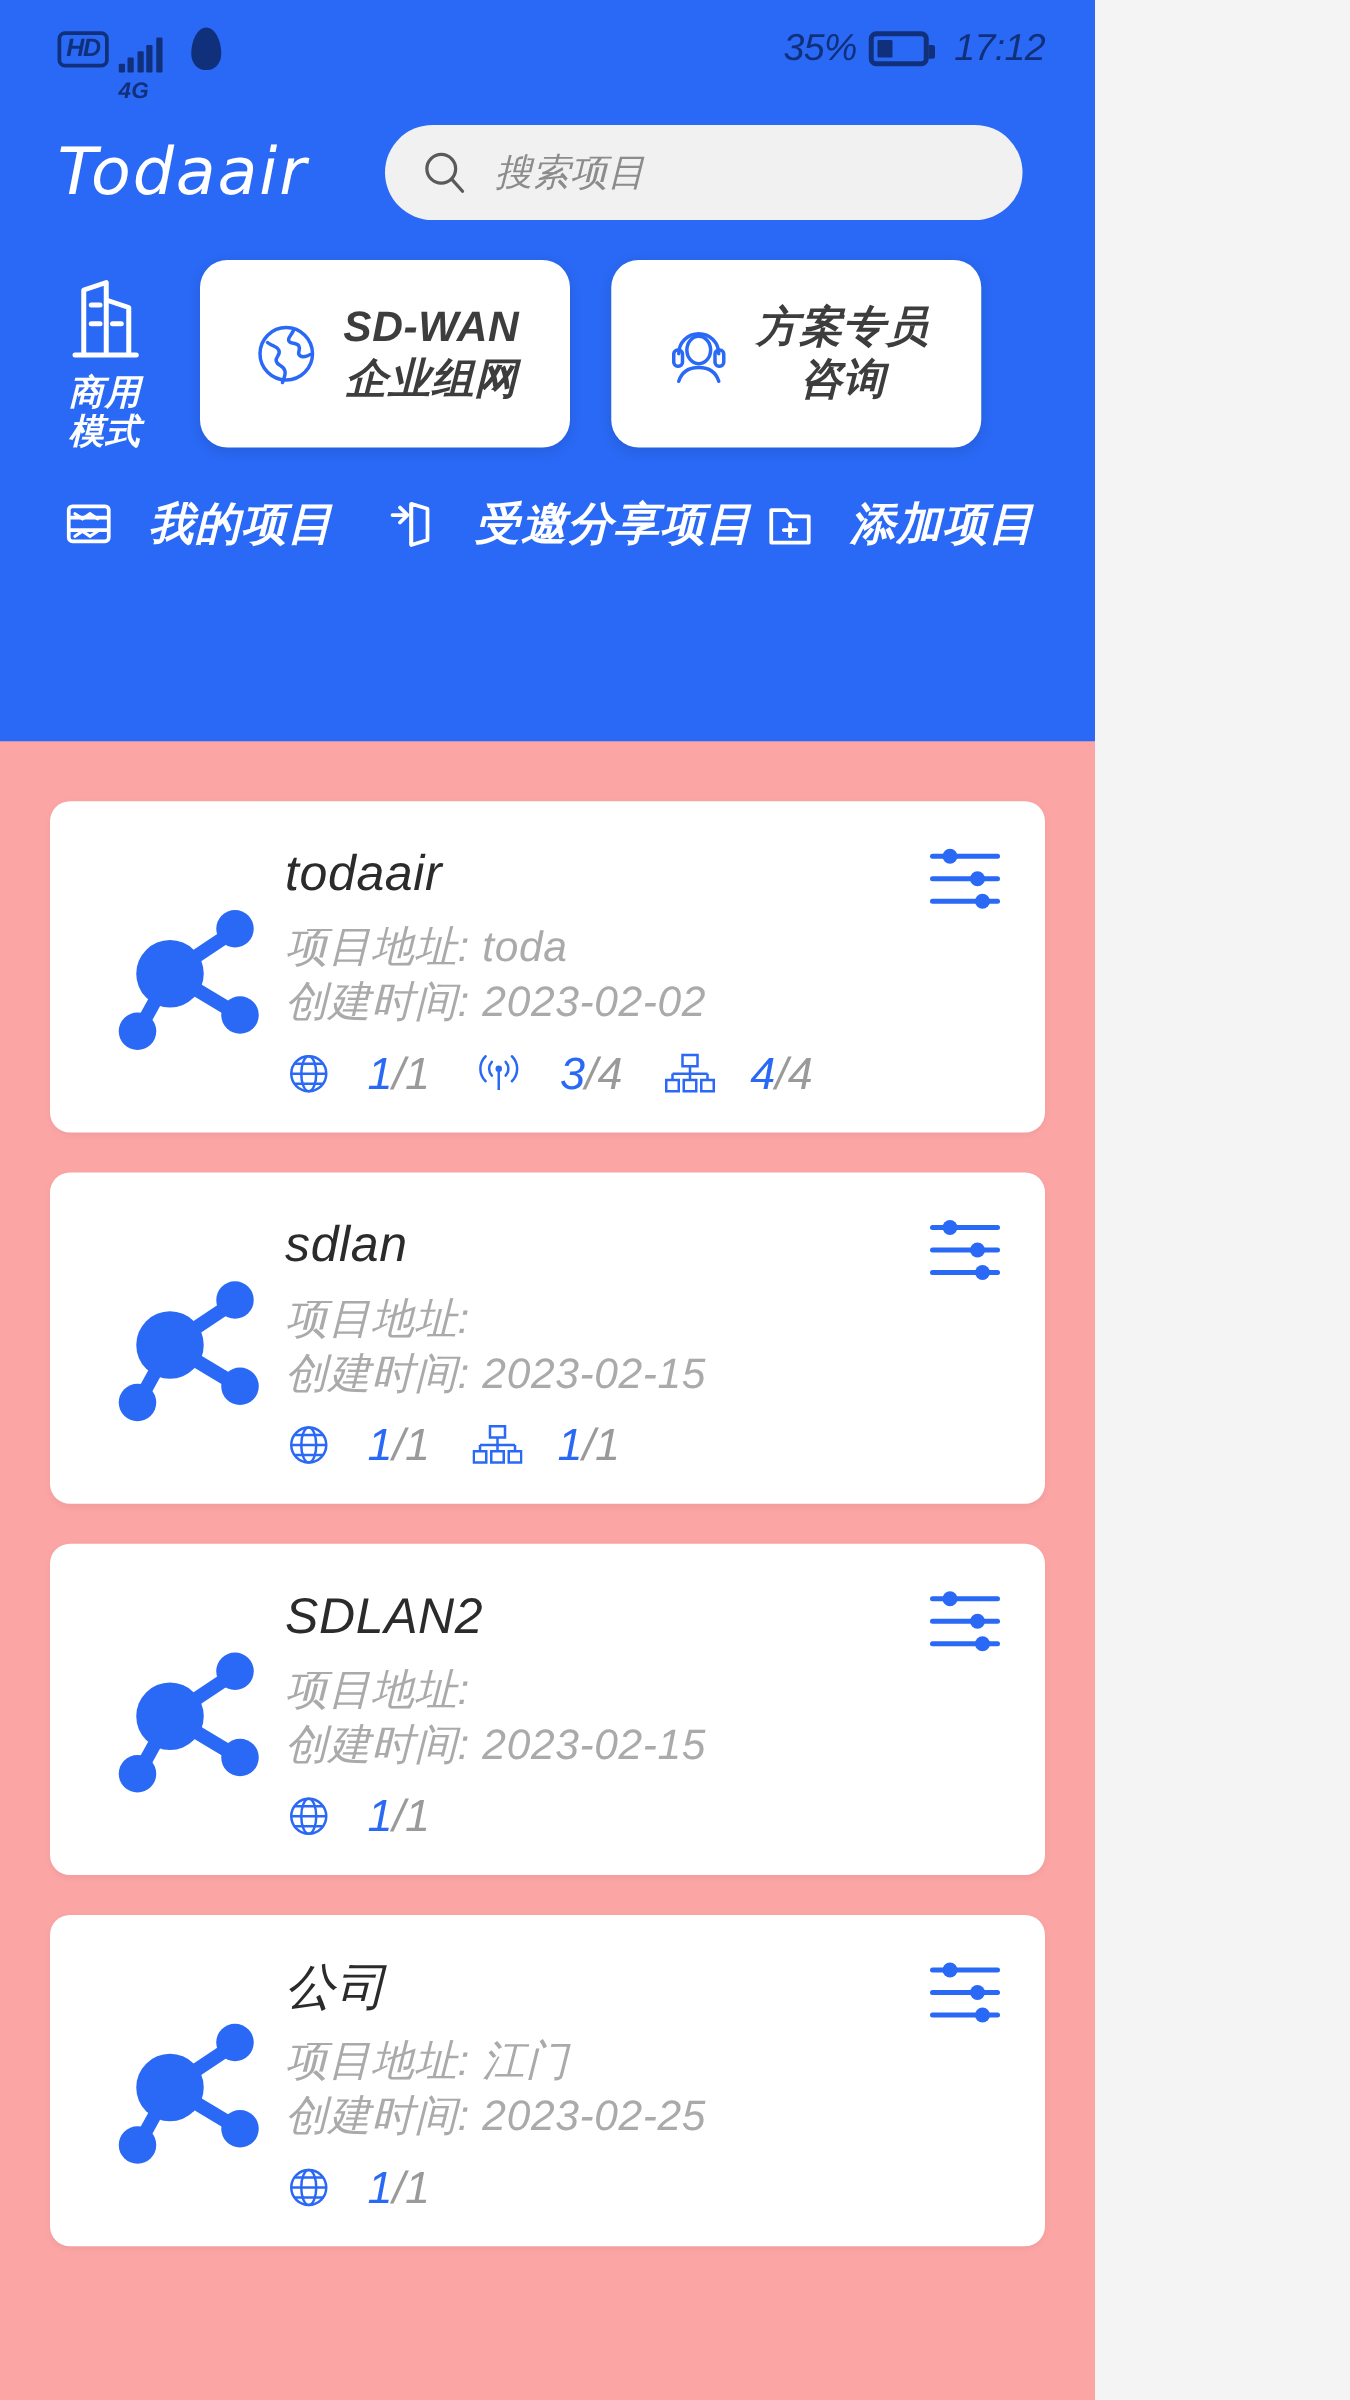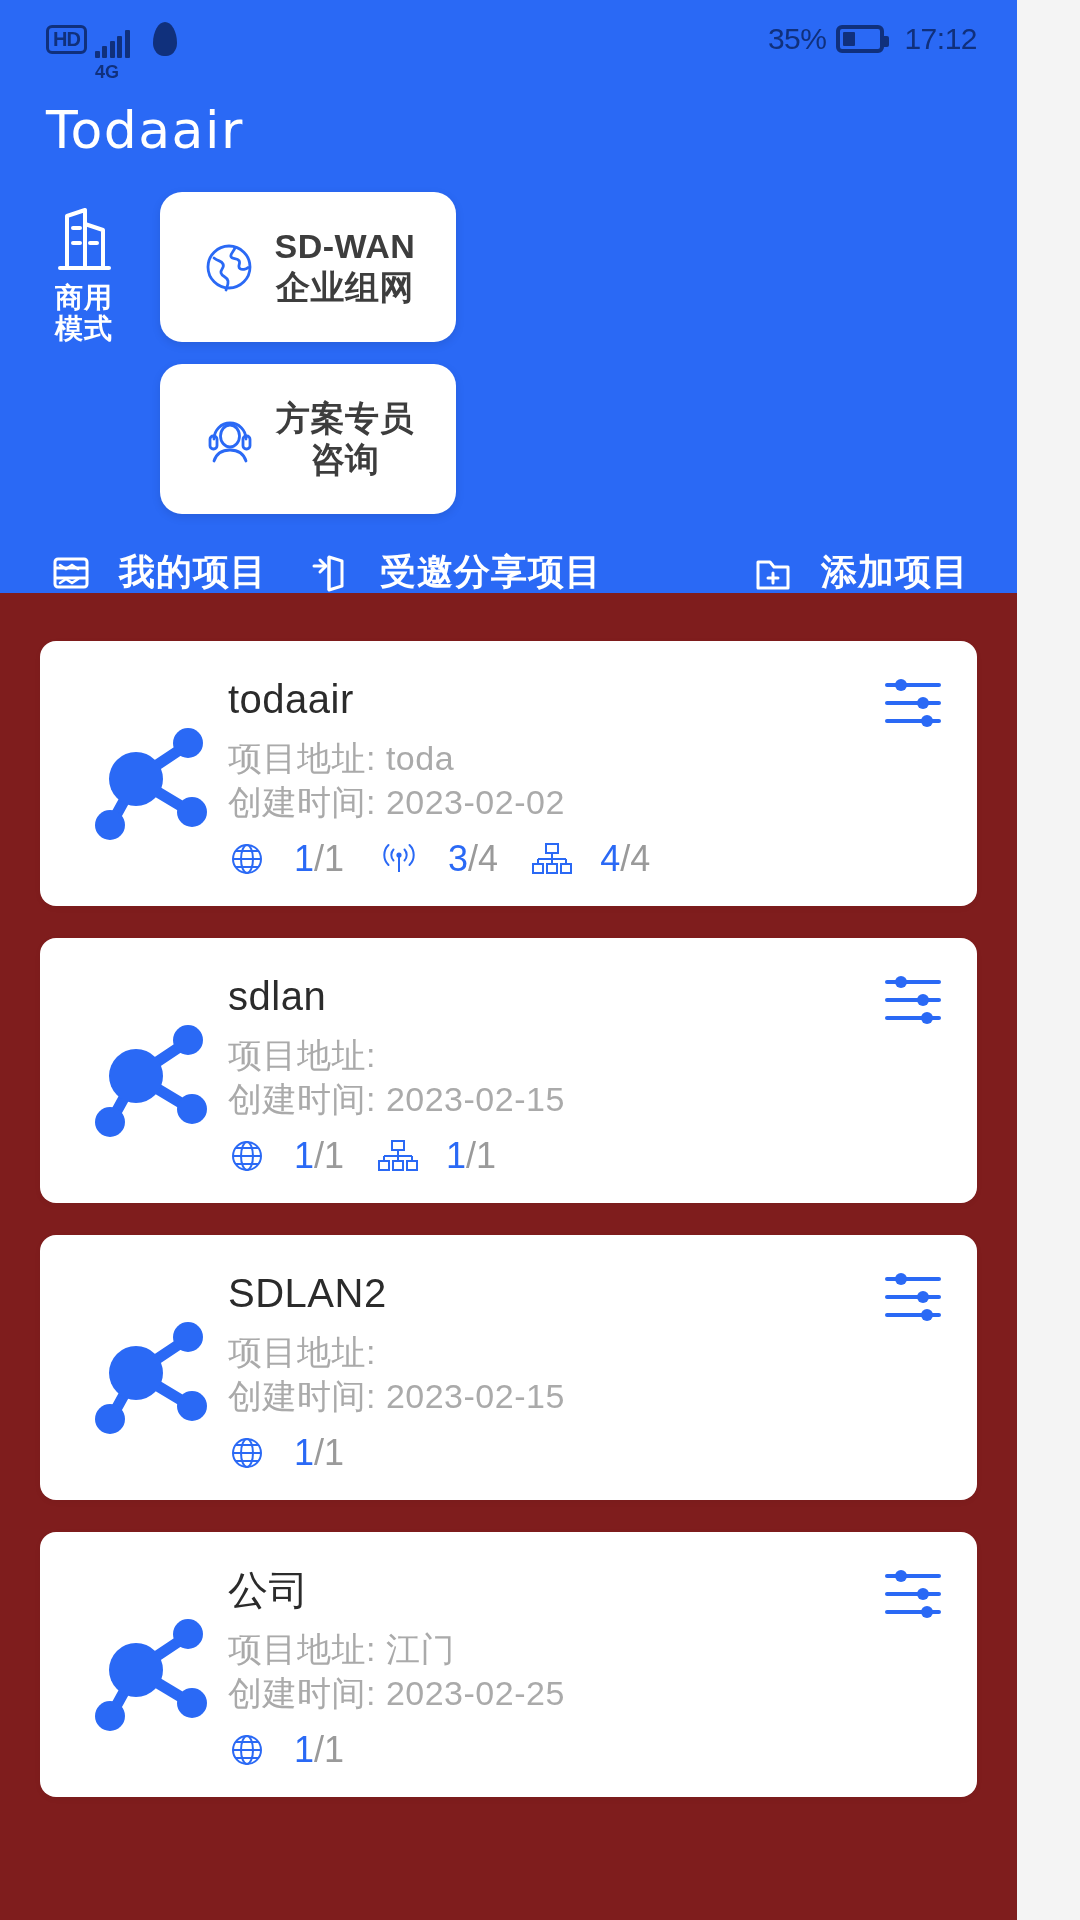--- a/index.html
+++ b/index.html
@@ -2,21 +2,21 @@
 <html><head>
 <meta charset="utf-8">
 <style>
   * { box-sizing: border-box; margin: 0; padding: 0; }
   html, body {
     width: 1080px; height: 1920px;
     font-family: "Liberation Sans", "DejaVu Sans", sans-serif;
     background: #f4f4f4;
     overflow: hidden;
   }
-  #app { width: 1017px; height: 1920px; position: relative; background: #7f1d1d; }
+  #app { width: 876px; height: 1920px; position: relative; background: #fca5a5; font-style: italic; }
 
   
   .header {
     background: #2a69f5;
     height: 593px;
     position: relative;
     padding: 0;
   }
   
   .statusbar {
@@ -72,21 +72,21 @@
   
   .mode-row { display: flex; align-items: flex-start; padding: 32px 0 0 36px; }
   .mode-block {
     width: 96px; display: flex; flex-direction: column; align-items: center; gap: 6px;
     padding-top: 10px;
   }
   .mode-label {
     color: #fff; font-size: 28px; font-weight: bold; line-height: 1.12;
     text-align: center; letter-spacing: 1px;
   }
-  .qcards { display: flex; gap: 22px; margin-left: 28px; flex-direction: column; }
+  .qcards { display: flex; gap: 33px; margin-left: 28px; }
   .qcard {
     background: #fff; border-radius: 22px;
     height: 150px; display: flex; align-items: center; justify-content: center;
     gap: 18px; padding: 0 26px;
     box-shadow: 0 3px 10px rgba(0,0,0,.10);
   }
   .qcard.wide { width: 296px; }
   .qcard.narrow { width: 296px; }
   .qcard-text { display: flex; flex-direction: column; align-items: center; }
   .qcard-t1 { font-size: 34px; font-weight: bold; color: #3d3d3d; line-height: 1.22; letter-spacing: 0.5px; }
@@ -151,20 +151,29 @@
         <span class="batt-pct">35%</span>
         <span class="batt">
           <span class="batt-fill" id="batt-fill" style="width: 35%;"></span>
         </span>
         <span class="clock">17:12</span>
       </div>
     </div>
 
     <div class="logo-row">
       <div class="logo">Todaair</div>
+      <div class="searchbox">
+        <span>
+          <svg width="40" height="40" viewBox="0 0 40 40">
+            <circle cx="17" cy="17" r="11.5" fill="none" stroke="#5a5a5a" stroke-width="2.6"></circle>
+            <line x1="25.5" y1="25.5" x2="34" y2="35" stroke="#5a5a5a" stroke-width="2.6" stroke-linecap="round"></line>
+          </svg>
+        </span>
+        <span class="search-ph">搜索项目</span>
+      </div>
     </div>
 
     <div class="mode-row">
 
       <div class="mode-block">
         <span>
           <svg width="74" height="74" viewBox="0 0 74 74">
             <path d="M13 66 H62" stroke="#fff" stroke-width="4" stroke-linecap="round" fill="none"></path>
             <path d="M20 66 V14 L38 8 V66" stroke="#fff" stroke-width="4" fill="none" stroke-linejoin="round"></path>
             <path d="M38 22 L56 28 V66" stroke="#fff" stroke-width="4" fill="none" stroke-linejoin="round"></path>

